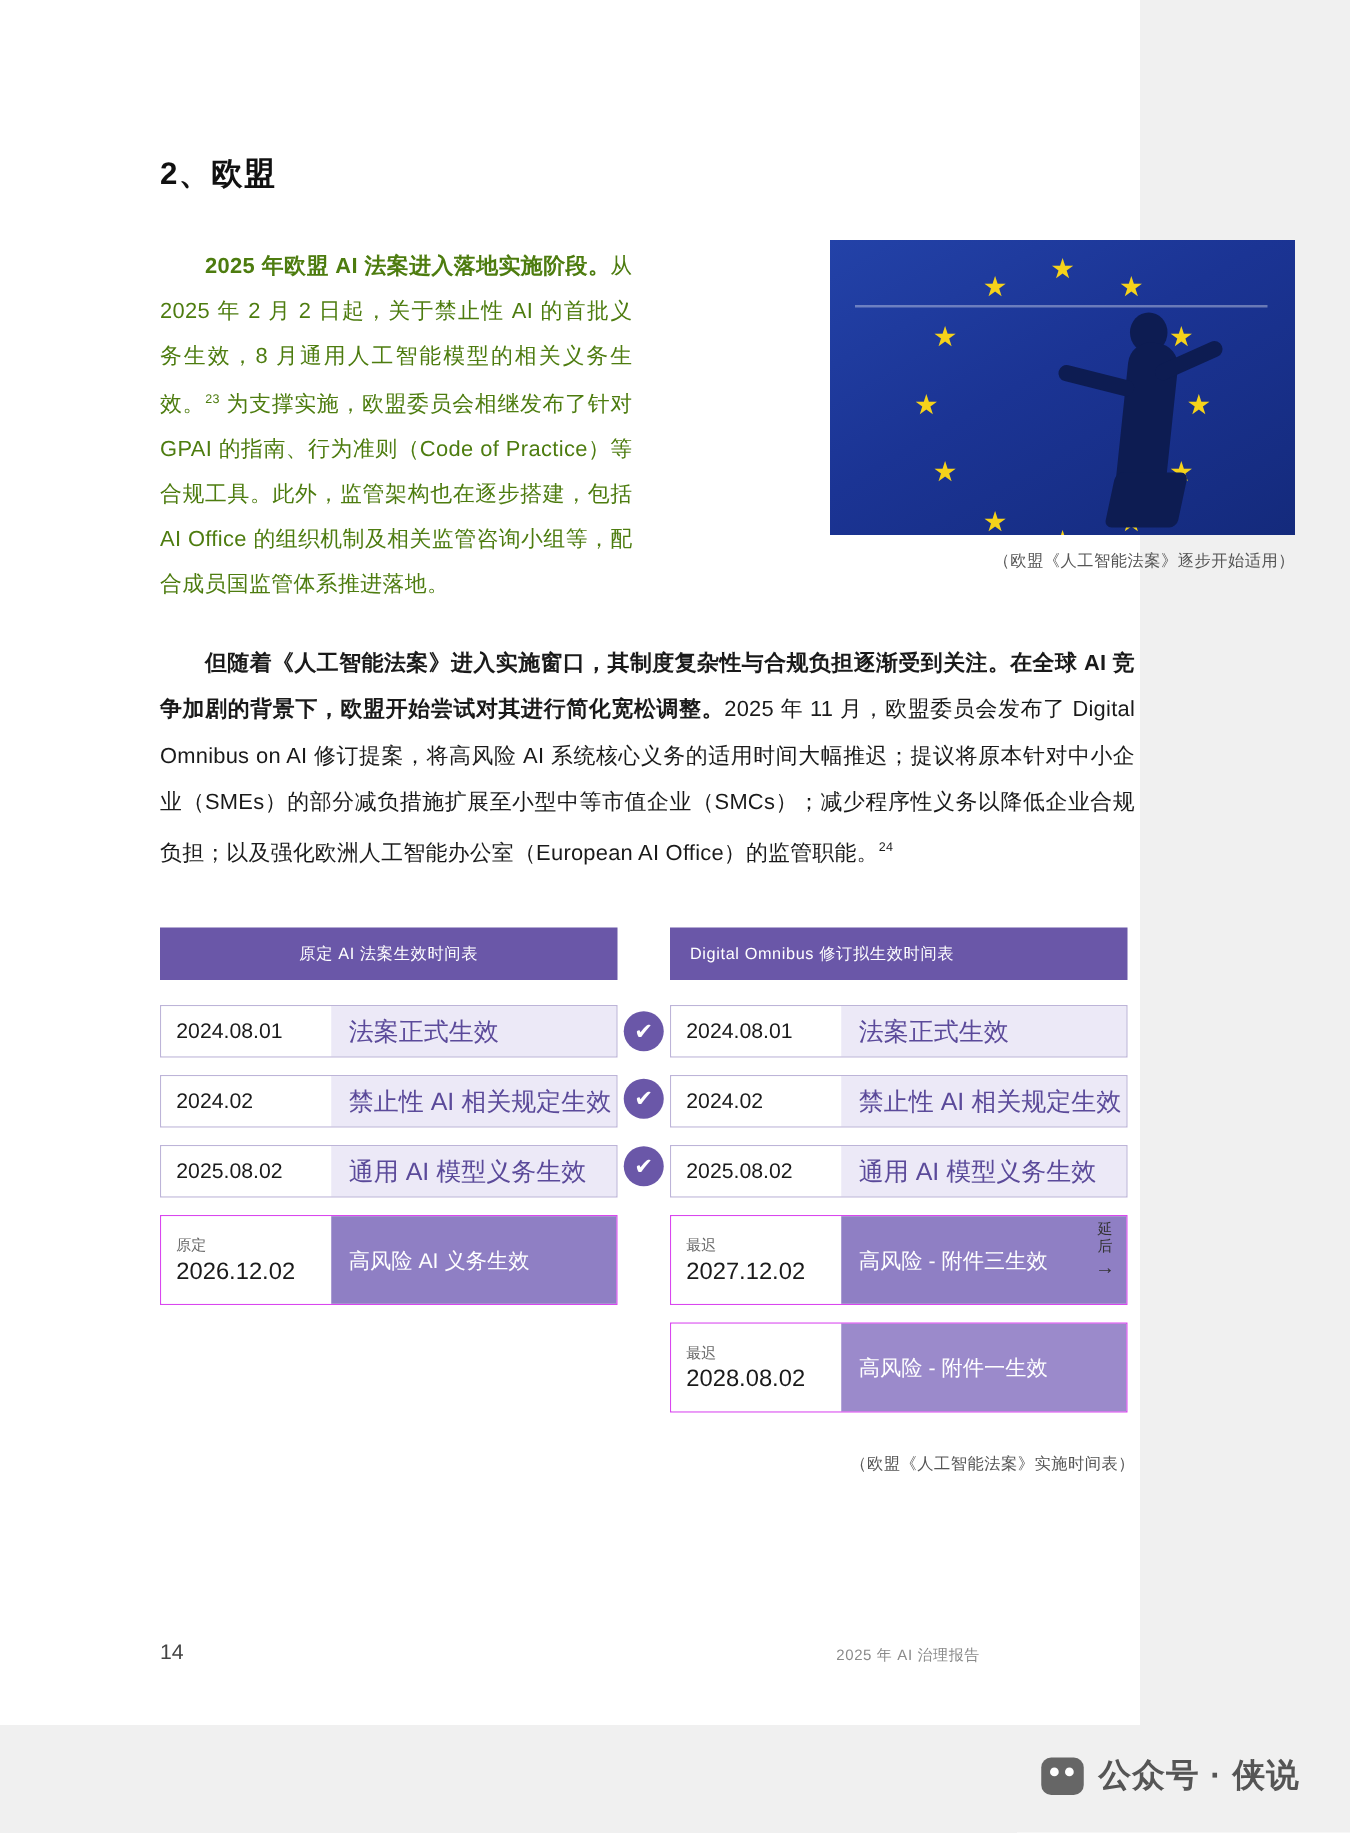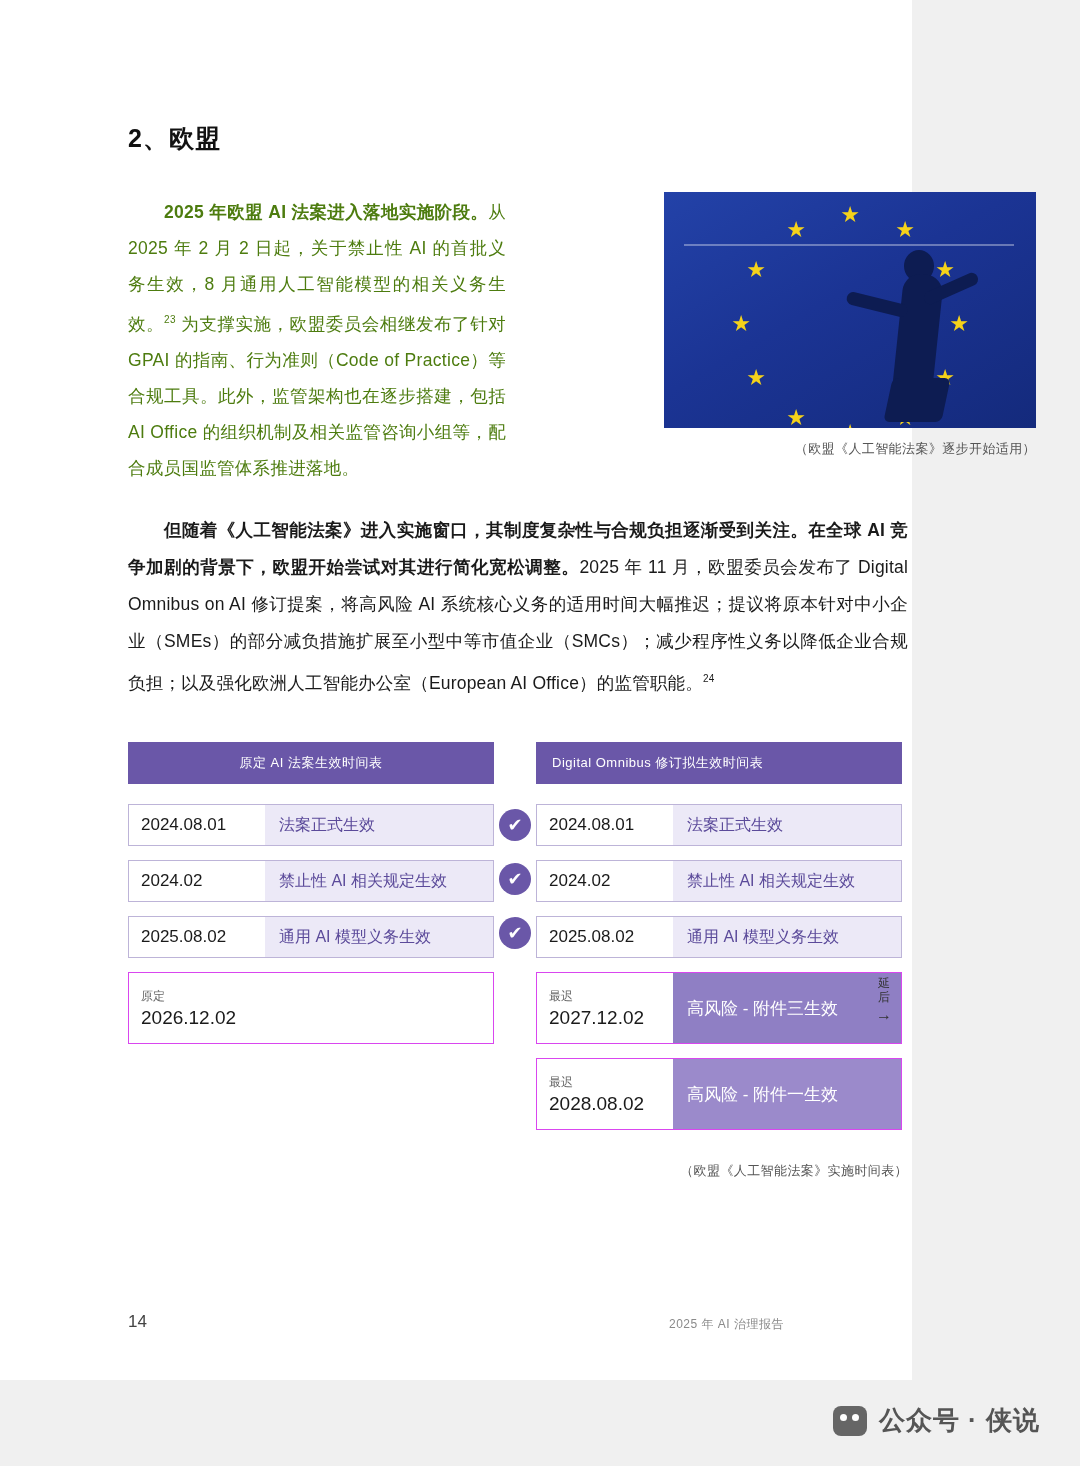--- a/index.html
+++ b/index.html
@@ -237,21 +237,21 @@
     font-size: 17px;
     display: flex;
     align-items: center;
     padding-left: 12px;
     box-sizing: border-box;
   }
   .tl-label {
     flex: 1;
     background: #ece9f7;
     color: #5b4a9a;
-    font-size: 16px;
+    font-size: 20px;
     display: flex;
     align-items: center;
     padding-left: 14px;
     box-sizing: border-box;
   }
   .tl-row.tall {
     height: 70px;
     border: 1px solid #d946ef;
   }
   .tl-row.tall .tl-date {
@@ -446,20 +446,21 @@
           </div>
           <div class="tl-row">
             <div class="tl-date">2025.08.02</div>
             <div class="tl-label">通用 AI 模型义务生效</div>
           </div>
           <div class="tl-row tall">
             <div class="tl-date">
               <span class="small">原定</span>
               <span class="big">2026.12.02</span>
             </div>
+            <div class="tl-label">高风险 AI 义务生效</div>
           </div>
         </div>
 
         <div class="checks">
           <div class="check c1">✔</div>
           <div class="check c2">✔</div>
           <div class="check c3">✔</div>
           <div class="delay">
             <div class="txt">延后</div>
             <div class="arrow">→</div>

